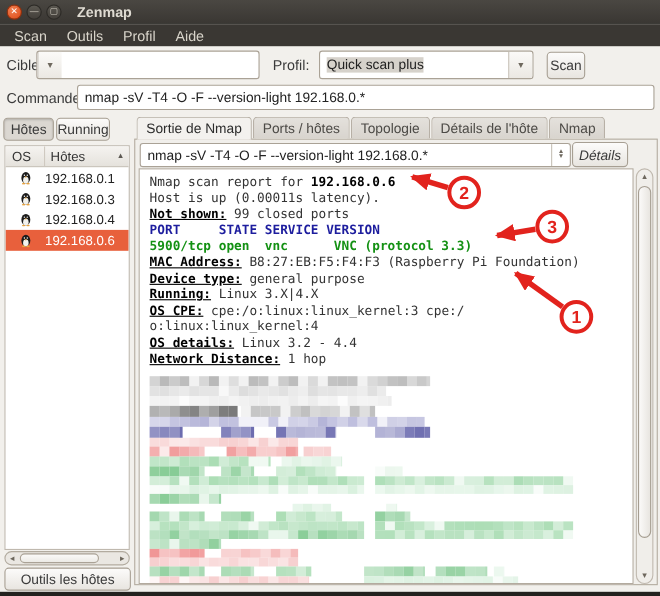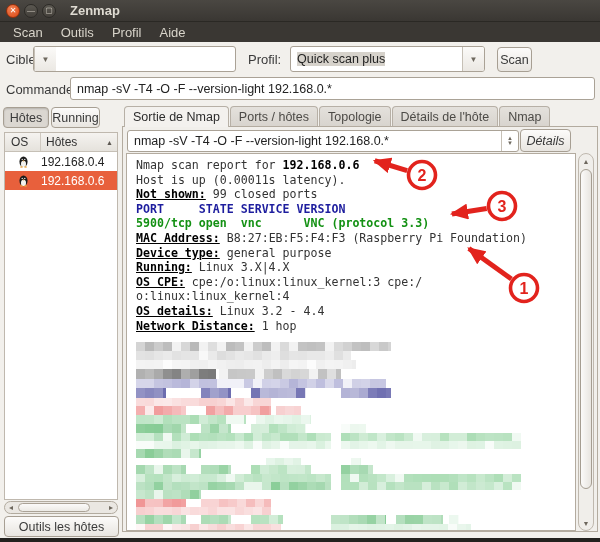--- a/index.html
+++ b/index.html
@@ -125,20 +125,48 @@
 
   <div class="host-list">
     <div class="host-header">
       <div class="os-col">OS</div>
       <div class="host-col">
         <span>Hôtes</span>
         <span class="sort-arrow">▲</span>
       </div>
     </div>
     <div id="host-rows">
+        <div class="host-row">
+          <span class="os-cell">
+            <svg width="13" height="13" viewBox="0 0 16 16">
+              <ellipse cx="8" cy="8.3" rx="5" ry="6.5" fill="#1b1b1b"></ellipse>
+              <ellipse cx="8" cy="11" rx="3.1" ry="3.9" fill="#f2f2ee"></ellipse>
+              <circle cx="6.4" cy="5.4" r="0.8" fill="#fff"></circle>
+              <circle cx="9.6" cy="5.4" r="0.8" fill="#fff"></circle>
+              <path d="M6.7 6.8 L9.3 6.8 L8 8.4 Z" fill="#e8a33d"></path>
+              <ellipse cx="5.5" cy="14.8" rx="1.8" ry="1" fill="#e8a33d"></ellipse>
+              <ellipse cx="10.5" cy="14.8" rx="1.8" ry="1" fill="#e8a33d"></ellipse>
+            </svg>
+          </span>
+          <span class="addr">192.168.0.1</span>
+        </div>
+        <div class="host-row">
+          <span class="os-cell">
+            <svg width="13" height="13" viewBox="0 0 16 16">
+              <ellipse cx="8" cy="8.3" rx="5" ry="6.5" fill="#1b1b1b"></ellipse>
+              <ellipse cx="8" cy="11" rx="3.1" ry="3.9" fill="#f2f2ee"></ellipse>
+              <circle cx="6.4" cy="5.4" r="0.8" fill="#fff"></circle>
+              <circle cx="9.6" cy="5.4" r="0.8" fill="#fff"></circle>
+              <path d="M6.7 6.8 L9.3 6.8 L8 8.4 Z" fill="#e8a33d"></path>
+              <ellipse cx="5.5" cy="14.8" rx="1.8" ry="1" fill="#e8a33d"></ellipse>
+              <ellipse cx="10.5" cy="14.8" rx="1.8" ry="1" fill="#e8a33d"></ellipse>
+            </svg>
+          </span>
+          <span class="addr">192.168.0.3</span>
+        </div>
         <div class="host-row">
           <span class="os-cell">
             <svg width="13" height="13" viewBox="0 0 16 16">
               <ellipse cx="8" cy="8.3" rx="5" ry="6.5" fill="#1b1b1b"></ellipse>
               <ellipse cx="8" cy="11" rx="3.1" ry="3.9" fill="#f2f2ee"></ellipse>
               <circle cx="6.4" cy="5.4" r="0.8" fill="#fff"></circle>
               <circle cx="9.6" cy="5.4" r="0.8" fill="#fff"></circle>
               <path d="M6.7 6.8 L9.3 6.8 L8 8.4 Z" fill="#e8a33d"></path>
               <ellipse cx="5.5" cy="14.8" rx="1.8" ry="1" fill="#e8a33d"></ellipse>
               <ellipse cx="10.5" cy="14.8" rx="1.8" ry="1" fill="#e8a33d"></ellipse>

